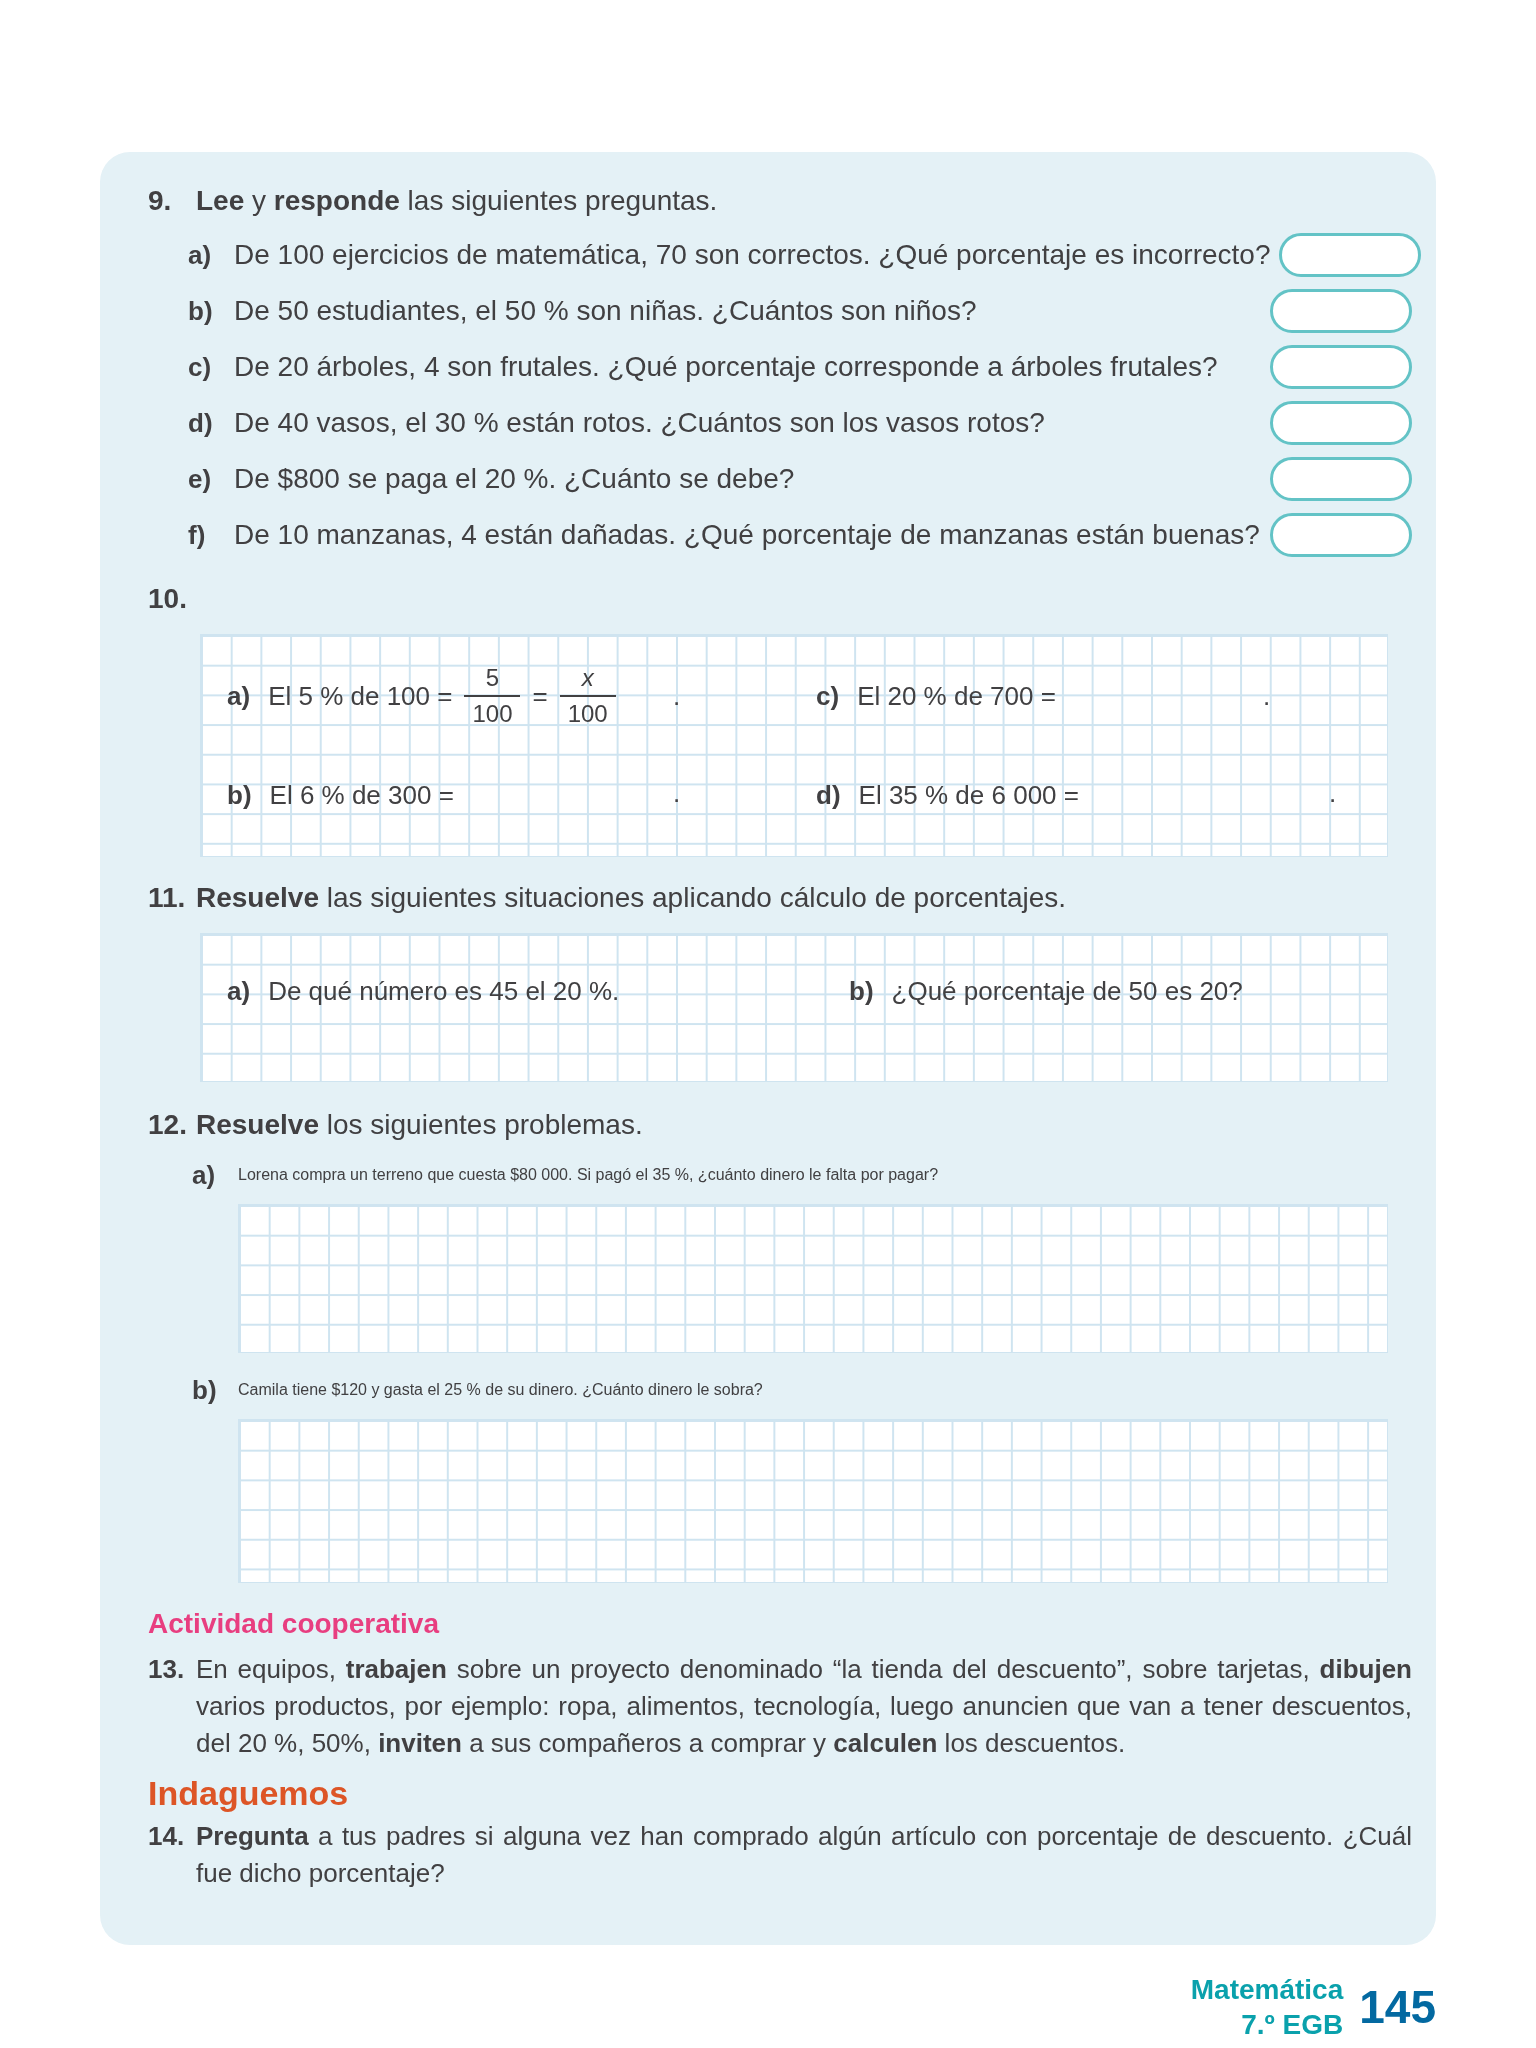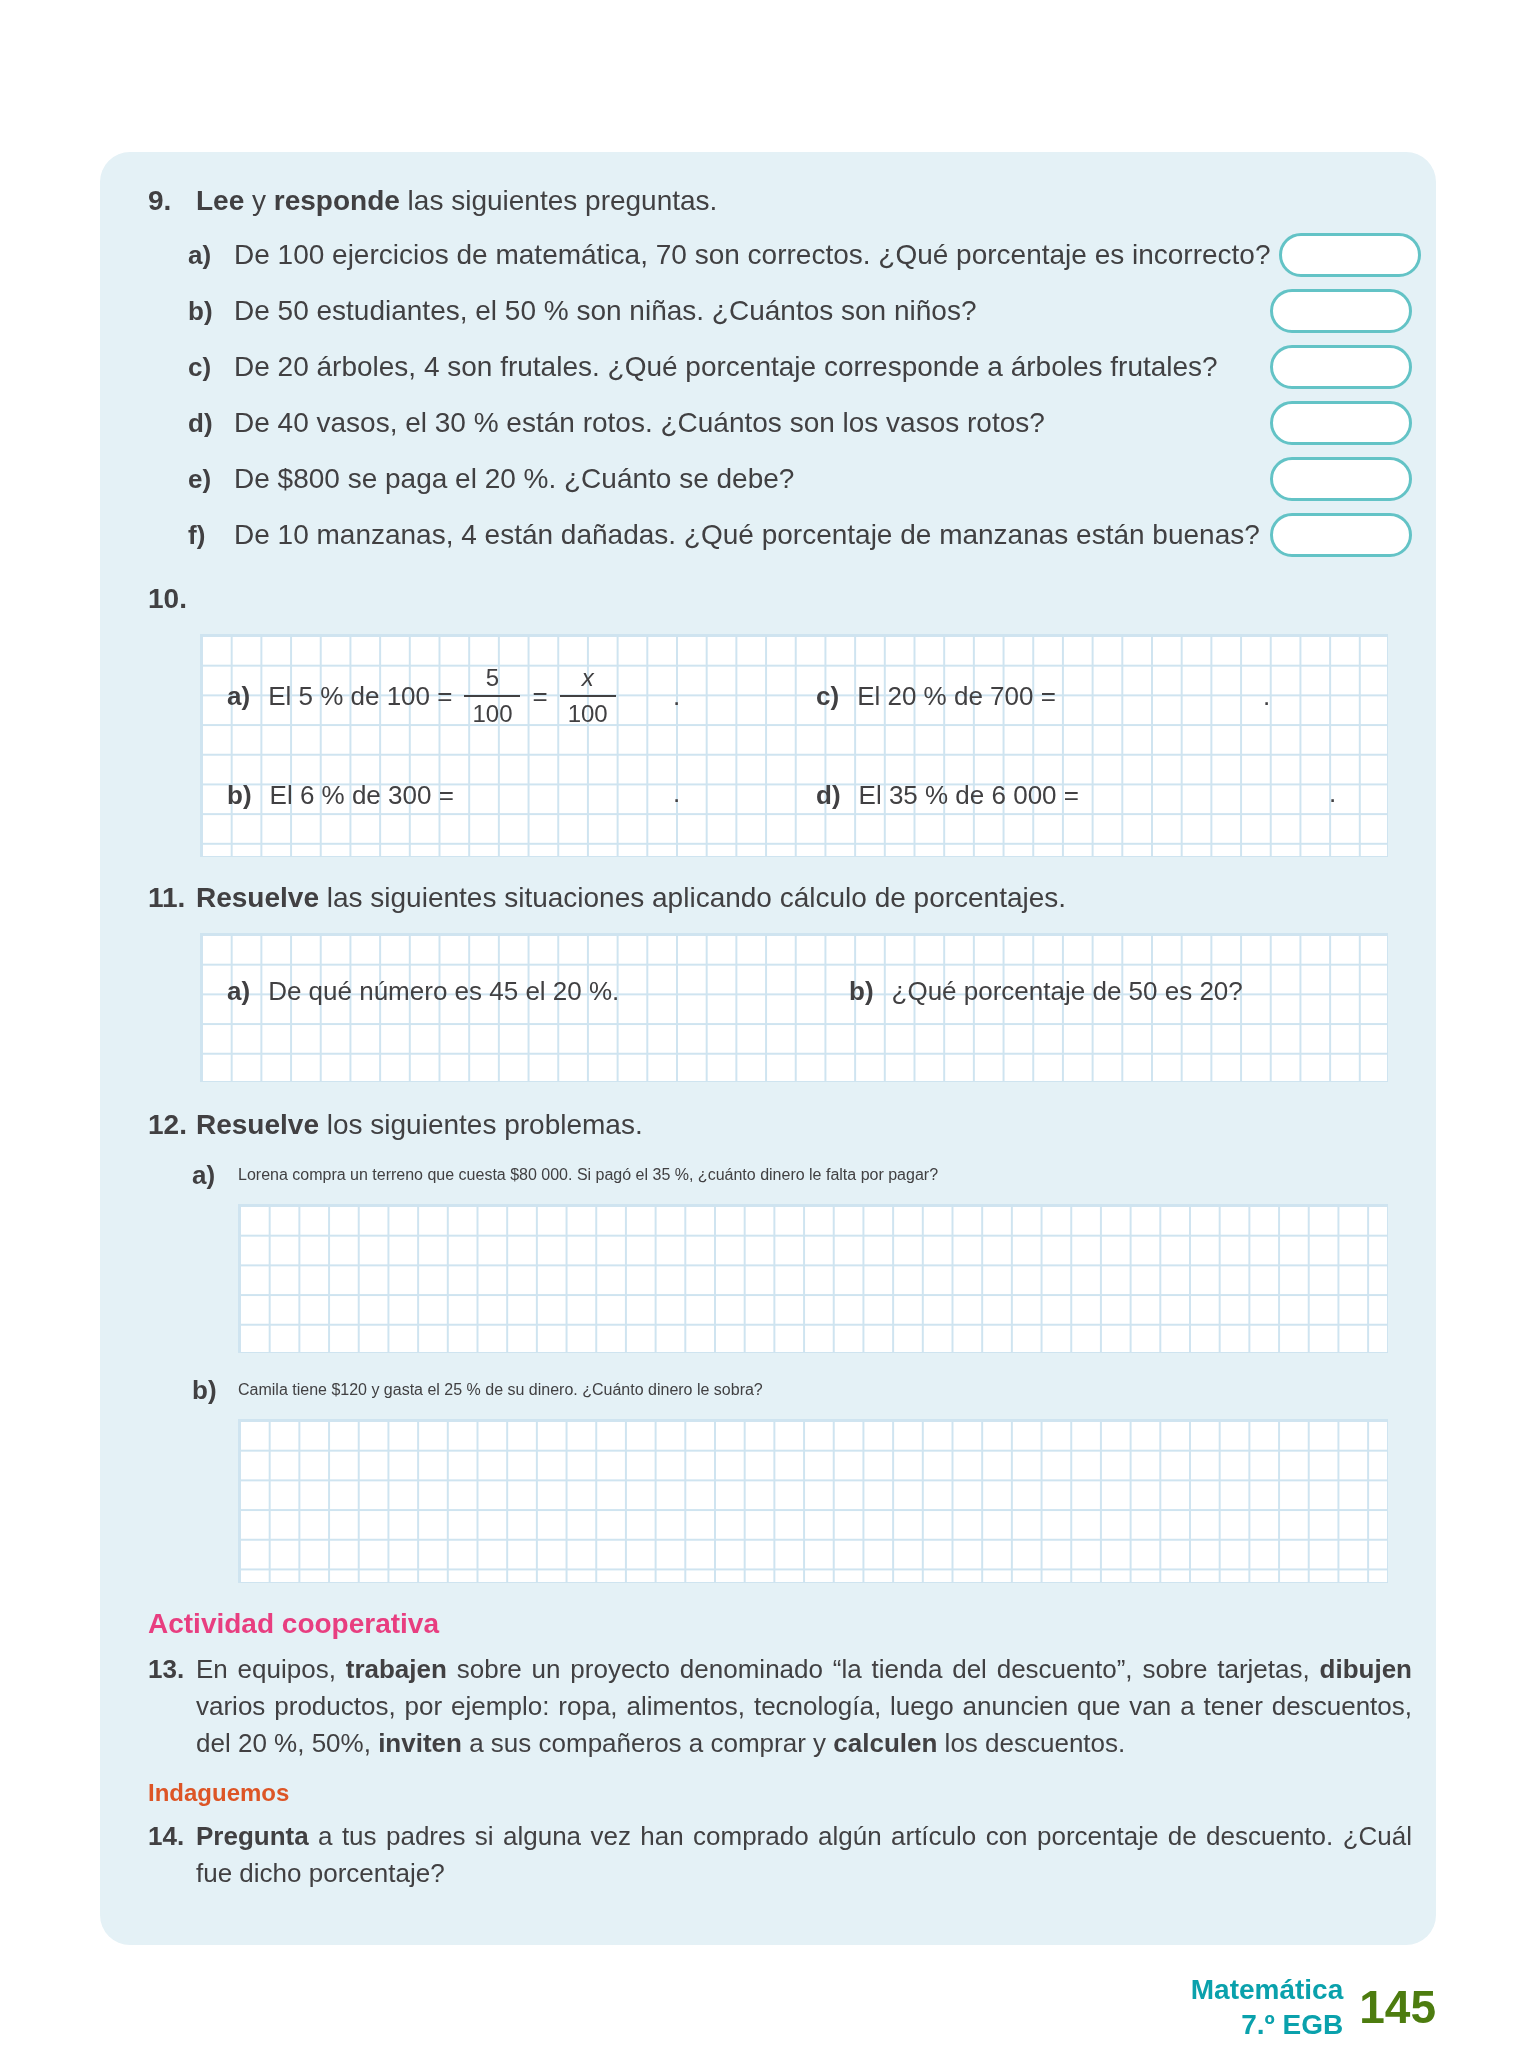--- a/index.html
+++ b/index.html
@@ -44,24 +44,24 @@
   .frac .fden{border-top:2.5px solid #414042;padding:4px 8px 0;}
   .it{font-style:italic;}
   .p-item{display:flex;margin-left:44px;font-size:26px;line-height:34px;}
   .p-item .lbl{font-weight:bold;width:46px;flex-shrink:0;}
   .p-item .txt{white-space:nowrap;font-size:16px;}
   .para{display:flex;font-size:26px;line-height:37px;}
   .para .num{font-weight:bold;width:48px;flex-shrink:0;}
   .para .body{flex:1;text-align:justify;}
   .para .body b{font-weight:bold;}
   .coop-h{color:#e83e80;font-weight:bold;font-size:28px;line-height:34px;margin-top:24px;}
-  .inda-h{color:#dd5526;font-weight:bold;font-size:24px;line-height:34px;margin-top:14px;}
+  .inda-h{color:#dd5526;font-weight:bold;font-size:34px;line-height:34px;margin-top:14px;}
   .footer{position:absolute;top:1972px;right:100px;display:flex;align-items:center;gap:16px;}
   .f-sub{text-align:right;color:#0aa1ac;font-size:28px;line-height:1.25;font-weight:bold;}
-  .f-num{color:#4d7c0f;font-size:46px;font-weight:bold;line-height:1;}
+  .f-num{color:#0369a1;font-size:46px;font-weight:bold;line-height:1;}
   .mt24{margin-top:24px;}.mt26{margin-top:26px;}.mt16{margin-top:16px;}.mt20{margin-top:20px;}
 </style>
 </head>
 <body>
 
 <div class="panel">
 
   <div class="sec-head">
     <span class="sec-num">9.</span>
     <span class="sec-title"><b>Lee</b><span> y </span><b>responde</b><span> las siguientes preguntas.</span></span>

